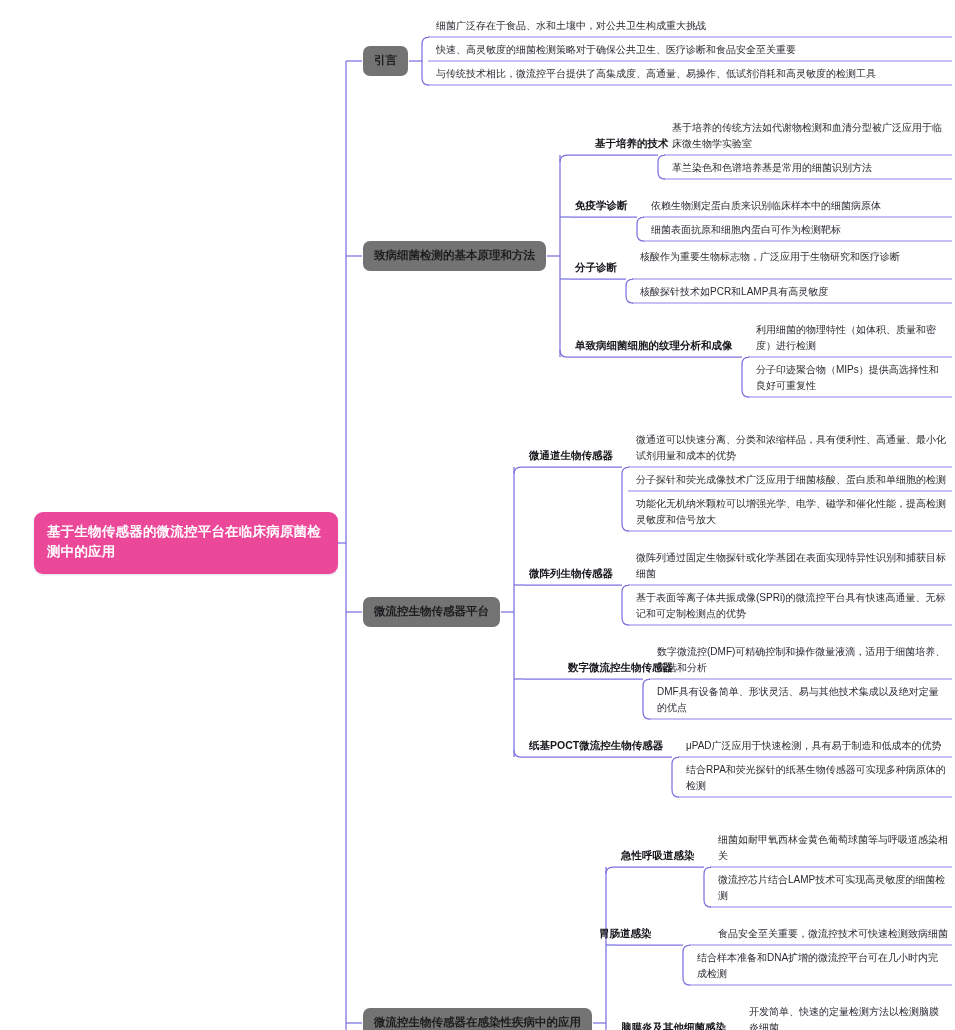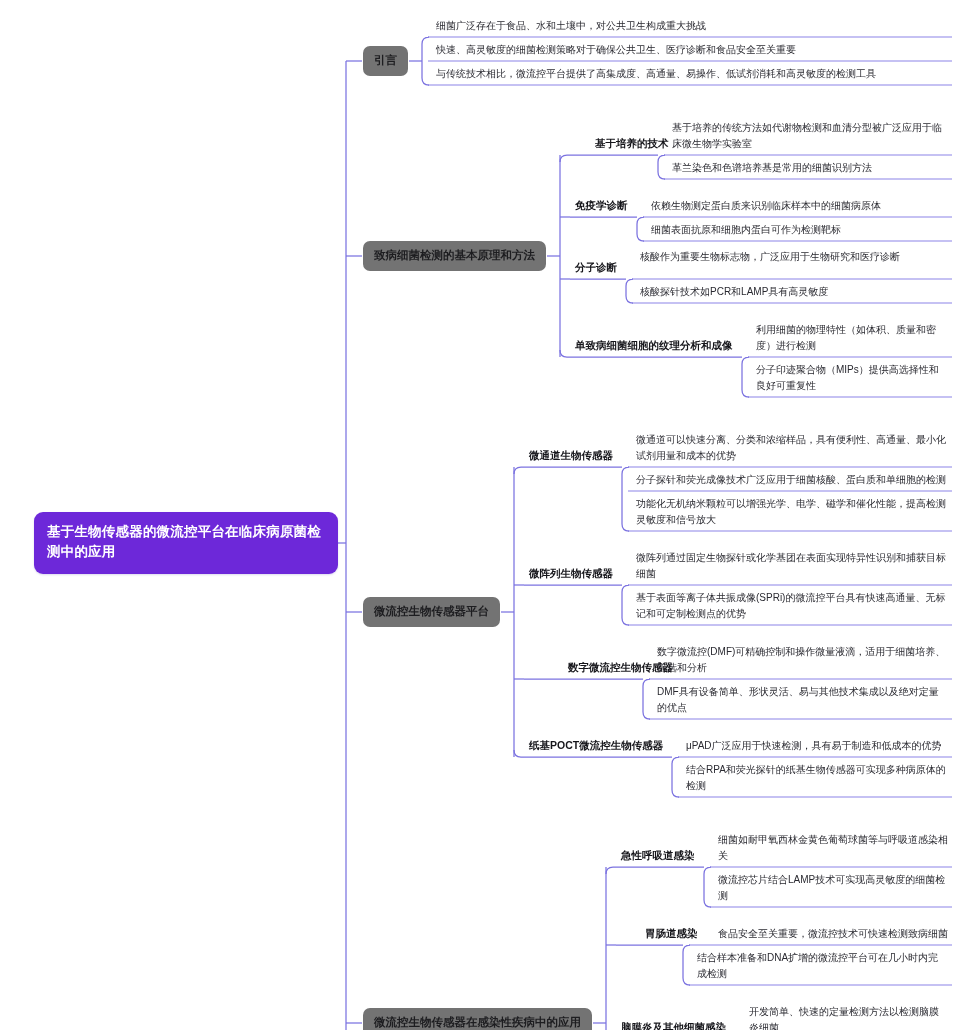--- a/index.html
+++ b/index.html
@@ -23,21 +23,21 @@
   }
   #nodes {
     position: absolute;
     left: 0; top: 0;
     width: 955px; height: 1030px;
   }
 
   
   .root-node {
     position: absolute;
-    background: #6d28d9;
+    background: #ec4899;
     color: #ffffff;
     border-radius: 9px;
     padding: 10px 13px 11px 13px;
     font-size: 13.5px;
     font-weight: 700;
     line-height: 1.55;
     letter-spacing: 0.2px;
     width: 304px;
     box-shadow: 0 1px 2px rgba(60,52,160,0.18);
   }
@@ -203,20 +203,20 @@
       <div class="l2-node" style="left: 526px; top: 660px; margin-left: 39px;">数字微流控生物传感器</div>
       <div class="leaf-node" style="left: 651px; width: 301px; top: 644px;">数字微流控(DMF)可精确控制和操作微量液滴，适用于细菌培养、筛选和分析</div>
       <div class="leaf-node" style="left: 651px; width: 301px; top: 684px;">DMF具有设备简单、形状灵活、易与其他技术集成以及绝对定量的优点</div>
       <div class="l2-node" style="left: 526px; top: 738px;">纸基POCT微流控生物传感器</div>
       <div class="leaf-node" style="left: 680px; width: 272px; top: 738px;">μPAD广泛应用于快速检测，具有易于制造和低成本的优势</div>
       <div class="leaf-node" style="left: 680px; width: 272px; top: 762px;">结合RPA和荧光探针的纸基生物传感器可实现多种病原体的检测</div>
       <div class="l1-node" style="left: 363px; top: 1008px;">微流控生物传感器在感染性疾病中的应用</div>
       <div class="l2-node" style="left: 618px; top: 848px;">急性呼吸道感染</div>
       <div class="leaf-node" style="left: 712px; width: 240px; top: 832px;">细菌如耐甲氧西林金黄色葡萄球菌等与呼吸道感染相关</div>
       <div class="leaf-node" style="left: 712px; width: 240px; top: 872px;">微流控芯片结合LAMP技术可实现高灵敏度的细菌检测</div>
-      <div class="l2-node" style="left: 642px; top: 926px;">胃肠道感染</div>
+      <div class="l2-node" style="left: 596px; top: 926px;">胃肠道感染</div>
       <div class="leaf-node" style="left: 691px; width: 261px; top: 926px; text-align: right;">食品安全至关重要，微流控技术可快速检测致病细菌</div>
       <div class="leaf-node" style="left: 691px; width: 261px; top: 950px;">结合样本准备和DNA扩增的微流控平台可在几小时内完成检测</div>
       <div class="l2-node" style="left: 618px; top: 1020px;">脑膜炎及其他细菌感染</div>
       <div class="leaf-node" style="left: 743px; width: 209px; top: 1004px;">开发简单、快速的定量检测方法以检测脑膜炎细菌</div>
       <div class="root-node" style="left: 34px; top: 511.5px;">基于生物传感器的微流控平台在临床病原菌检测中的应用</div>
     </div>
 </div>
 
 </body></html>

